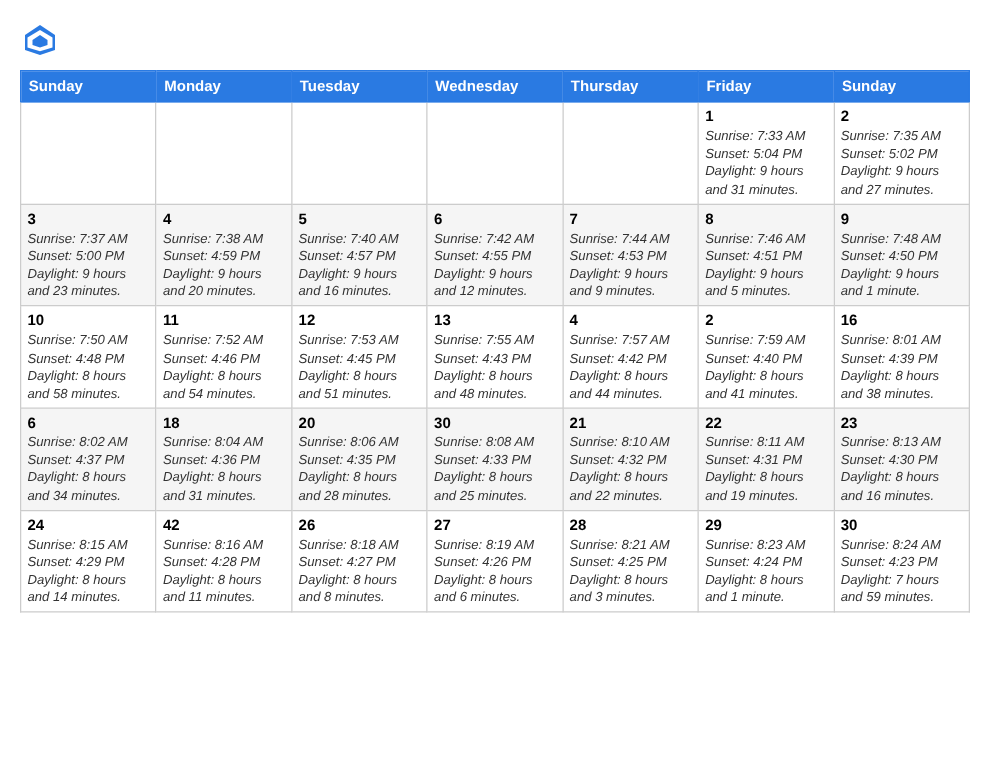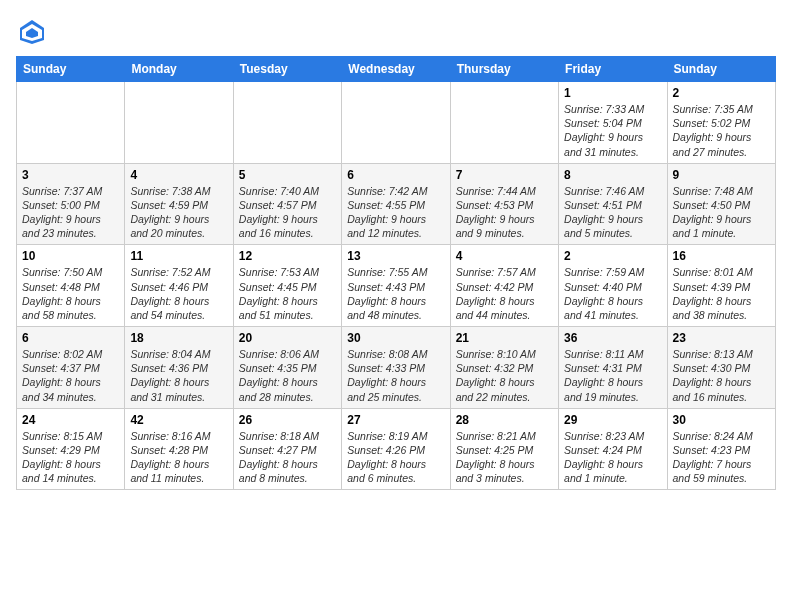--- a/index.html
+++ b/index.html
@@ -209,21 +209,21 @@
         </td>
         <td>
           <span class="day-num">30</span>
           <div class="day-info">Sunrise: 8:08 AM<br>Sunset: 4:33 PM<br>Daylight: 8 hours and 25 minutes.</div>
         </td>
         <td>
           <span class="day-num">21</span>
           <div class="day-info">Sunrise: 8:10 AM<br>Sunset: 4:32 PM<br>Daylight: 8 hours and 22 minutes.</div>
         </td>
         <td>
-          <span class="day-num">36</span>
+          <span class="day-num">22</span>
           <div class="day-info">Sunrise: 8:11 AM<br>Sunset: 4:31 PM<br>Daylight: 8 hours and 19 minutes.</div>
         </td>
         <td>
           <span class="day-num">23</span>
           <div class="day-info">Sunrise: 8:13 AM<br>Sunset: 4:30 PM<br>Daylight: 8 hours and 16 minutes.</div>
         </td>
       </tr>
       <tr>
         <td>
           <span class="day-num">24</span>

